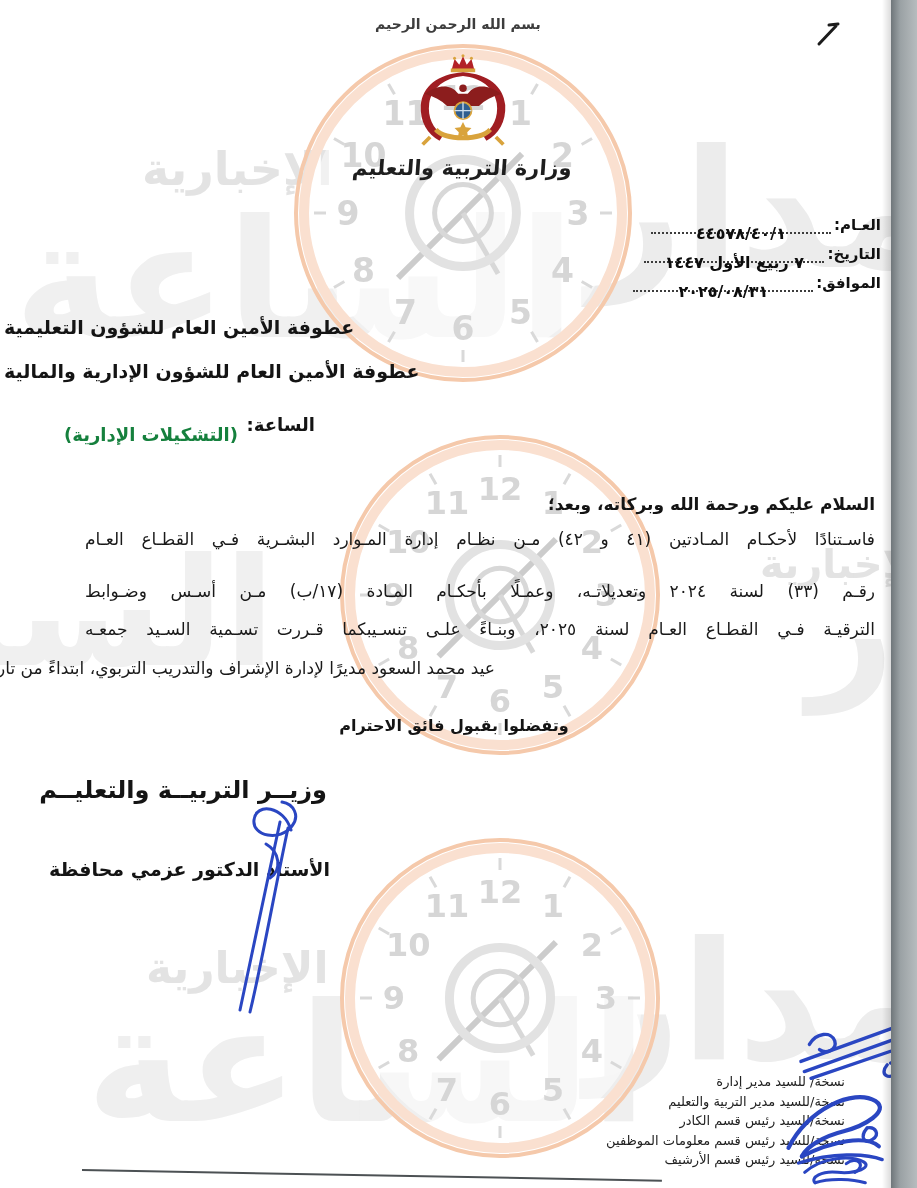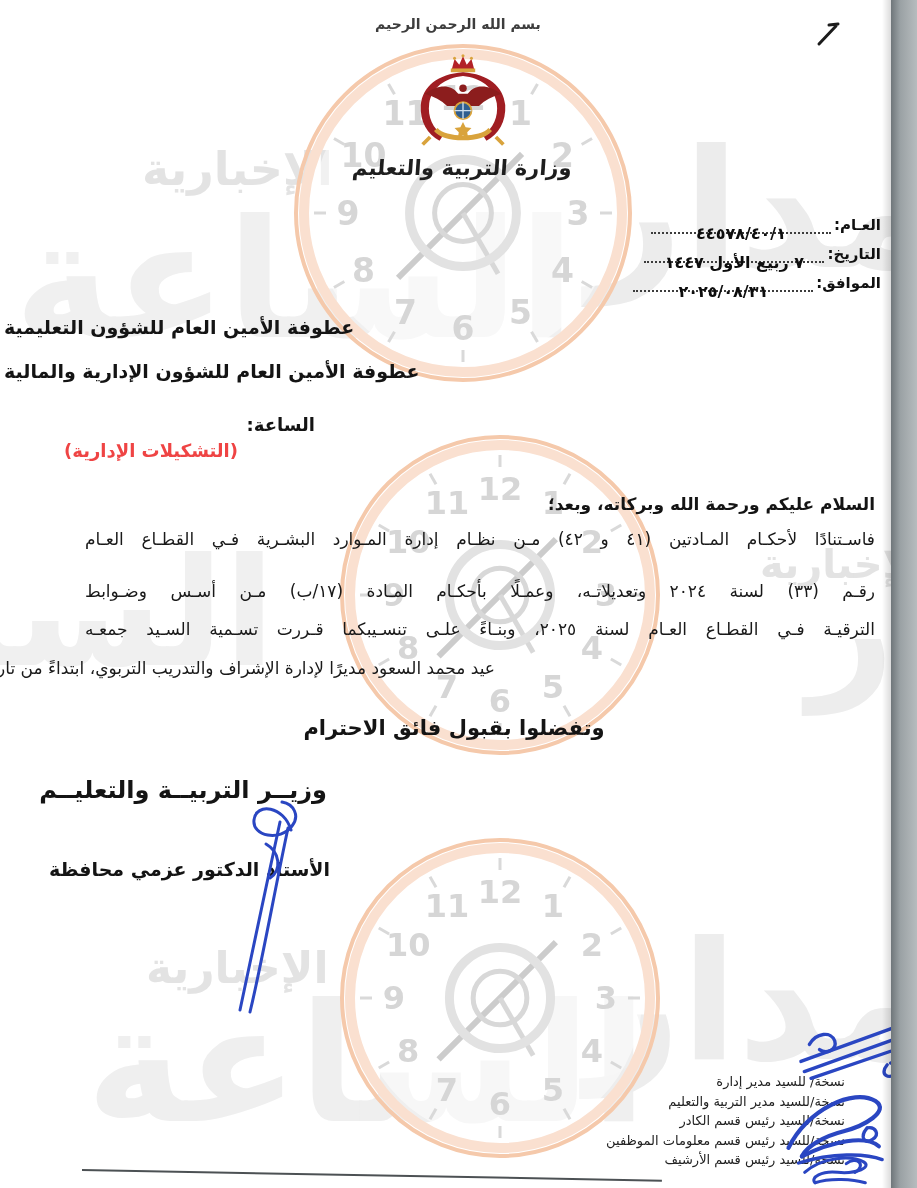--- a/index.html
+++ b/index.html
@@ -40,28 +40,28 @@
   .ref-dots{position:relative;width:180px;height:16px;margin-inline-start:3px;
             border-bottom:2px dotted #3c3c3c;}
   .ref-value{position:absolute;left:50%;bottom:-11px;transform:translateX(-50%);
              font-size:16px;color:#0d0d0d;white-space:nowrap;}
 
   
   .recipient{position:absolute;left:4px;width:900px;text-align:left;z-index:2;
              font-size:19px;font-weight:bold;color:#141414;}
   .recipient-1{top:316px;} .recipient-2{top:360px;}
   .subject-label{position:absolute;right:602px;top:414px;z-index:2;font-size:18px;font-weight:bold;color:#141414;white-space:nowrap;}
-  .subject-value{position:absolute;right:679px;top:440px;z-index:2;font-size:18px;font-weight:bold;color:#ef4444;white-space:nowrap;}
+  .subject-value{position:absolute;right:679px;top:424px;z-index:2;font-size:18px;font-weight:bold;color:#15803d;white-space:nowrap;}
   .salutation{position:absolute;right:42px;top:494px;z-index:2;font-size:17px;font-weight:bold;color:#141414;}
   .body-line{position:absolute;left:85px;width:790px;z-index:2;font-size:17px;color:#191919;direction:rtl;}
   .justify{text-align:justify;text-align-last:justify;}
   .bl1{top:529px;} .bl2{top:581px;} .bl3{top:619px;}
   .bl4{top:658px;left:auto;right:422px;width:auto;white-space:nowrap;}
   .closing{position:absolute;left:4px;top:716px;width:900px;text-align:center;z-index:2;
-           font-size:21px;font-weight:bold;color:#141414;}
+           font-size:16px;font-weight:bold;color:#141414;}
   .minister-title{position:absolute;right:590px;top:776px;z-index:2;font-size:24px;font-weight:bold;color:#141414;white-space:nowrap;}
   .minister-name{position:absolute;right:587px;top:858px;z-index:2;font-size:19px;font-weight:bold;color:#141414;white-space:nowrap;}
   .sig-main{position:absolute;left:196px;top:786px;z-index:3;}
 
   
   .cc-list{position:absolute;right:72px;top:1072px;z-index:2;font-size:13px;color:#222;
            line-height:19.5px;list-style:none;margin:0;padding:0;direction:rtl;}
   .scribble-a{position:absolute;left:790px;top:1014px;z-index:3;}
   .scribble-b{position:absolute;left:772px;top:1076px;z-index:3;}
   .scribble-c{position:absolute;left:796px;top:1148px;z-index:3;}

